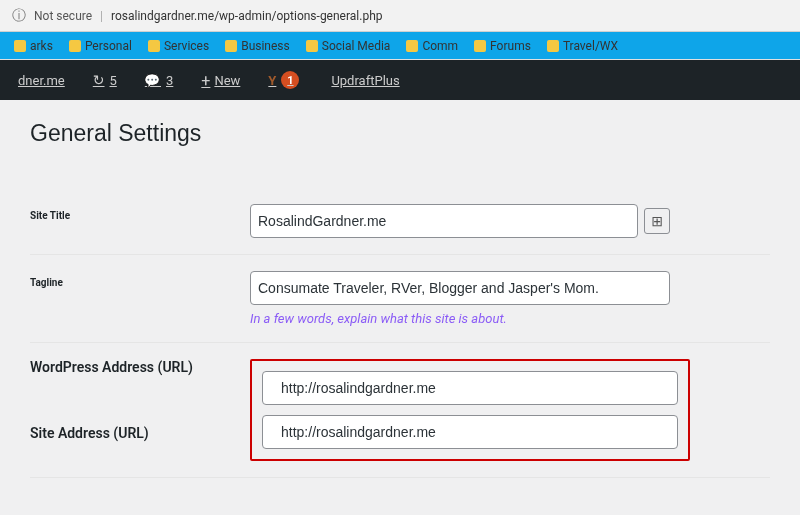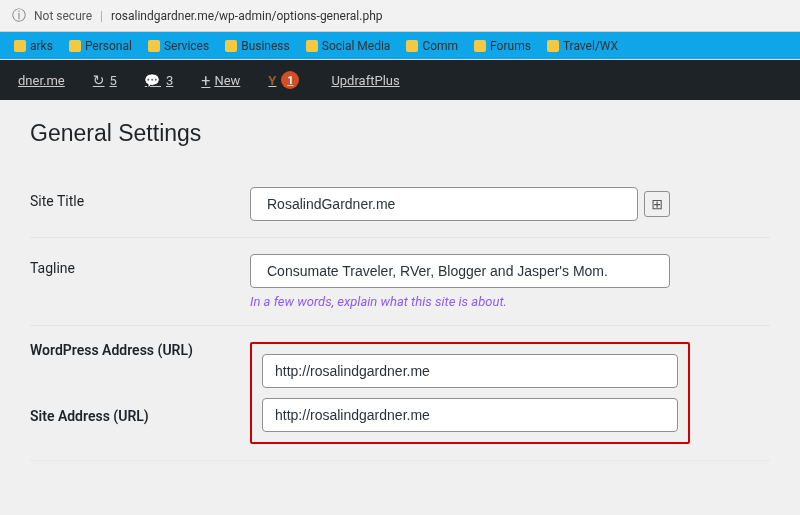--- a/index.html
+++ b/index.html
@@ -118,53 +118,53 @@
       background: #f0f0f1;
       padding: 20px 30px;
       height: calc(515px - 32px - 28px - 40px);
       overflow-y: auto;
     }
 
     .page-title {
       font-size: 23px;
       font-weight: 400;
       color: #1d2327;
-      margin-bottom: 24px;
+      margin-bottom: 41px;
       font-family: -apple-system, BlinkMacSystemFont, "Segoe UI", sans-serif;
     }
 
     
     .settings-form {
       background: transparent;
     }
 
     .form-row {
       display: flex;
       padding: 16px 0;
       border-bottom: 1px solid #e5e5e5;
       align-items: flex-start;
     }
 
     .form-label {
       width: 220px;
       min-width: 220px;
       padding-top: 6px;
-      font-size: 14px;
+      font-size: 10px;
       color: #1d2327;
-      font-weight: 400;
+      font-weight: 700;
     }
 
     .form-field {
       flex: 1;
     }
 
     .text-input {
       width: 100%;
       max-width: 420px;
-      padding: 6px 16px;
+      padding: 6px 7px;
       border: 1px solid #8c8f94;
       border-radius: 4px;
       font-size: 14px;
       color: #2c3338;
       background: #fff;
       height: 34px;
     }
 
     .site-title-wrapper {
       display: flex;
@@ -196,21 +196,21 @@
     .url-row-inner {
       margin-bottom: 10px;
     }
 
     .url-row-inner:last-child {
       margin-bottom: 0;
     }
 
     .url-input {
       width: 100%;
-      padding: 6px 12px;
+      padding: 6px 18px;
       border: 1px solid #8c8f94;
       border-radius: 4px;
       font-size: 14px;
       color: #2c3338;
       background: #fff;
       height: 34px;
     }
 
     .two-col-icon {
       display: inline-flex;

